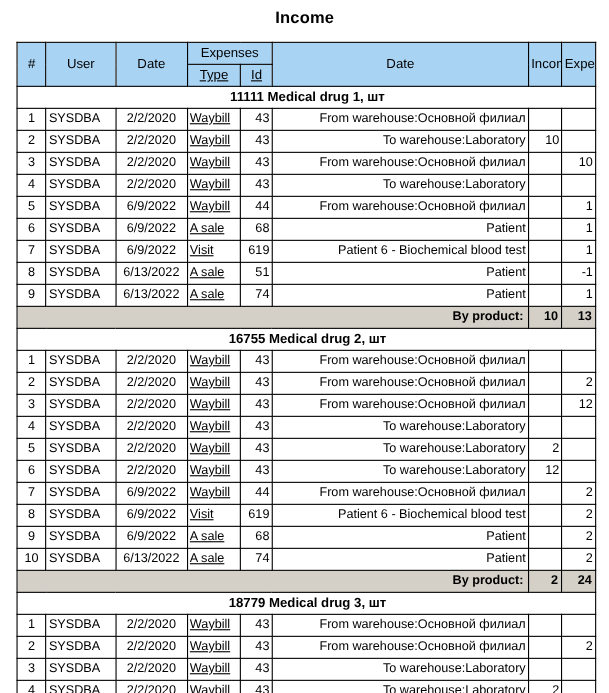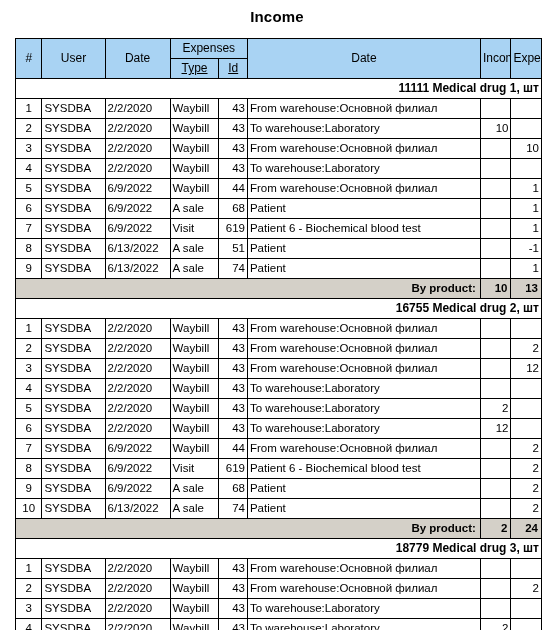--- a/index.html
+++ b/index.html
@@ -67,31 +67,31 @@
     line-height: 14px;
     white-space: normal;
     word-break: break-all;
     padding: 1px 1px;
   }
   
   tr.group-row td {
     background: #ffffff;
     font-weight: bold;
     font-size: 12px;
-    text-align: right;
+    text-align: center;
     height: 19px;
     padding-left: 4px;
   }
   
   td.c-num   { text-align: center; }
   td.c-user  { text-align: left; }
-  td.c-date  { text-align: left; }
-  td.c-type  { text-align: left; }
+  td.c-date  { text-align: center; }
+  td.c-type  { text-align: left; text-decoration: underline; }
   td.c-id    { text-align: right; padding-right: 2px; }
-  td.c-notes { text-align: left; }
+  td.c-notes { text-align: right; }
   td.c-money { text-align: right; padding-right: 3px; }
   
   tr.summary-row td {
     background: #d4d0c8;
     font-weight: bold;
     margin-left: 42px;
   }
   tr.summary-row td.c-label { text-align: right; padding-right: 4px; }
   tr.summary-row td.c-money { text-align: right; padding-right: 3px; }
   col.w-num   { width: 26px; }

